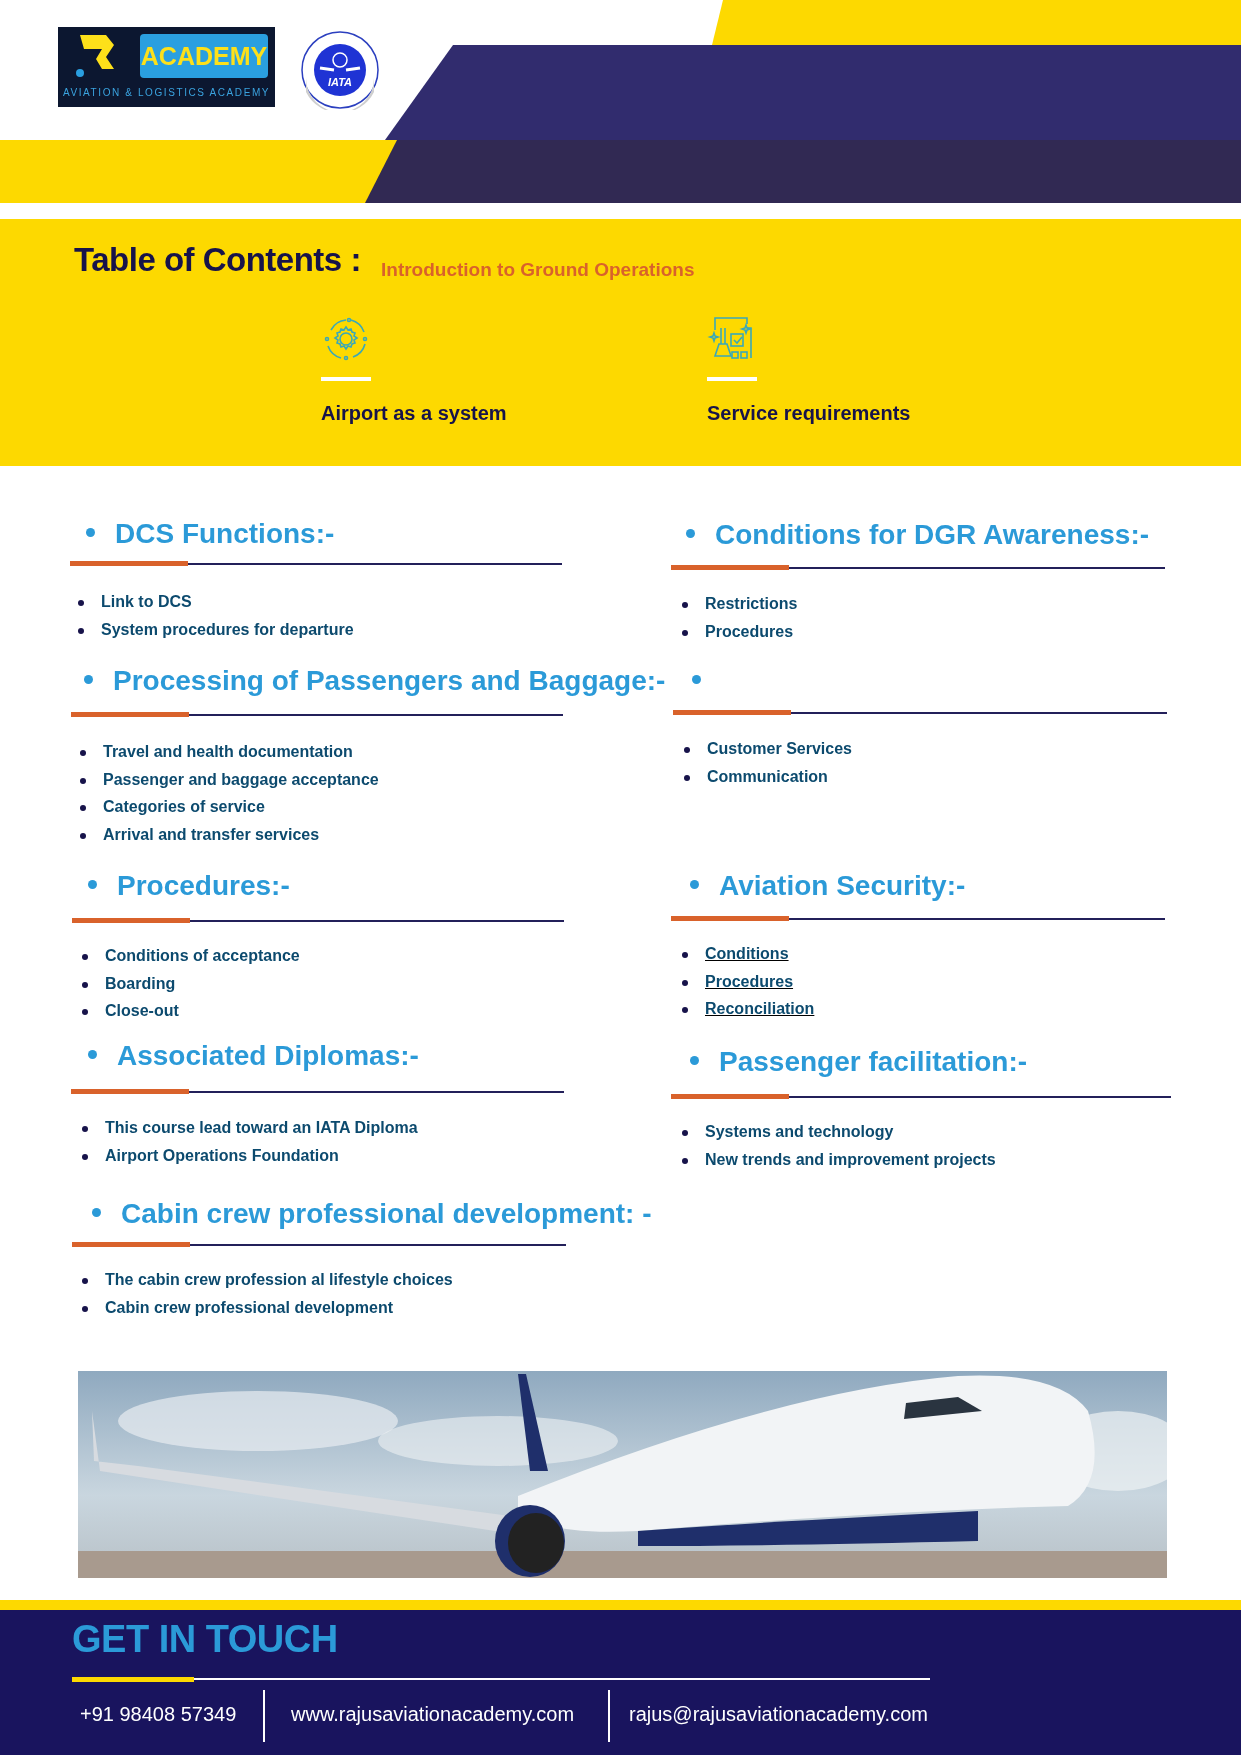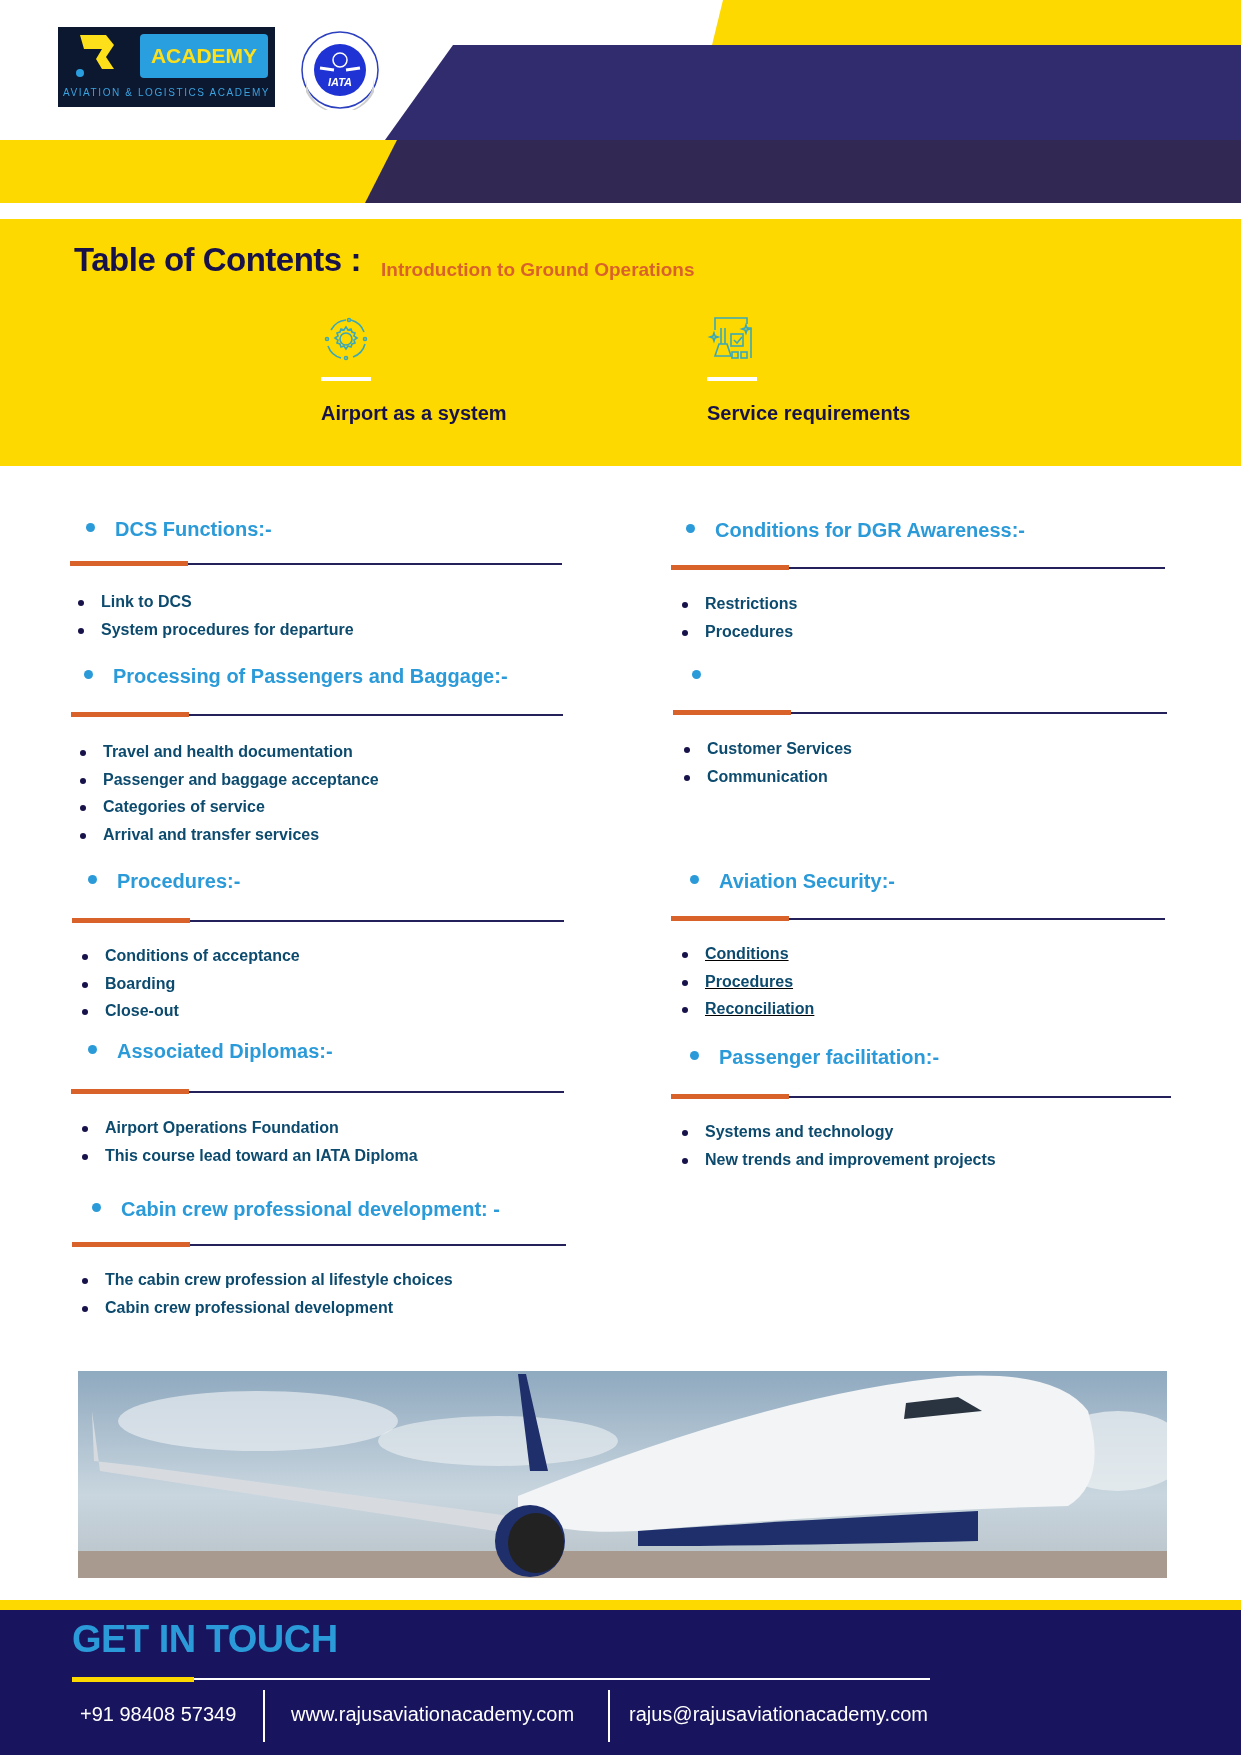--- a/index.html
+++ b/index.html
@@ -5,32 +5,32 @@
   html,body{margin:0;padding:0;}
   body{width:1241px;height:1755px;position:relative;overflow:hidden;background:#ffffff;font-family:"Liberation Sans","DejaVu Sans",sans-serif;}
   .abs{position:absolute;}
   
   .hdr-yellow-top{left:0;top:0;width:1241px;height:45px;background:#fdd900;clip-path:polygon(723px 0,1241px 0,1241px 45px,712px 45px);}
   .hdr-navy{left:0;top:45px;width:1241px;height:95px;background:#312c6e;clip-path:polygon(453px 0,1241px 0,1241px 95px,385px 95px);}
   .hdr-dark{left:0;top:140px;width:1241px;height:63px;background:#312953;clip-path:polygon(385px 0,1241px 0,1241px 63px,361px 63px);}
   .hdr-yellow-left{left:0;top:140px;width:400px;height:63px;background:#fdd900;clip-path:polygon(0 0,397px 0,365px 63px,0 63px);}
   .logo{left:58px;top:27px;width:217px;height:80px;background:#0c1730;}
   .logo .r-mark{position:absolute;left:18px;top:8px;width:40px;height:44px;}
-  .logo .academy-box{position:absolute;left:82px;top:7px;width:128px;height:44px;background:#2a9fe0;border-radius:4px;color:#fde01a;font-weight:bold;font-size:21px;line-height:44px;text-align:center;}
+  .logo .academy-box{position:absolute;left:82px;top:7px;width:128px;height:44px;background:#2a9fe0;border-radius:4px;color:#fde01a;font-weight:bold;font-size:25px;line-height:44px;text-align:center;}
   .logo .tagline{position:absolute;left:0;width:217px;top:60px;text-align:center;color:#3aa3df;font-size:10px;letter-spacing:1.6px;}
   .iata{left:300px;top:30px;width:80px;height:80px;}
   
   .toc-band{left:0;top:219px;width:1241px;height:247px;background:#fdd900;}
   .toc-title{left:74px;top:241px;font-size:33px;font-weight:bold;color:#17134a;letter-spacing:-0.5px;}
   .toc-sub{left:381px;top:259px;font-size:19px;font-weight:bold;color:#d9622b;}
   .feat-icon{width:50px;height:50px;}
   .feat-bar{height:4px;width:50px;background:#ffffff;}
   .feat-label{font-size:20px;font-weight:bold;color:#17134a;}
   
-  .sec-head{font-size:20px;font-weight:bold;color:#2b9ad8;white-space:nowrap;}
+  .sec-head{font-size:28px;font-weight:bold;color:#2b9ad8;white-space:nowrap;}
   .sec-head .dot{display:inline-block;width:9px;height:9px;border-radius:50%;background:#2b9ad8;vertical-align:middle;margin-right:20px;position:relative;top:-3px;}
   .rule{height:2px;background:#23205a;}
   .rule .orange{position:absolute;left:0;top:-2px;height:5px;width:118px;background:#d9622b;}
   ul.items{margin:0;padding:0;list-style:none;}
   ul.items li{font-size:16px;font-weight:bold;color:#0c4a6e;height:27.5px;line-height:27.5px;white-space:nowrap;position:relative;padding-left:23px;}
   ul.items li:before{content:"";position:absolute;left:0;top:12px;width:6px;height:6px;border-radius:50%;background:#17134a;}
   
   .photo{left:78px;top:1371px;width:1089px;height:207px;overflow:hidden;}
   
   .foot-yellow{left:0;top:1600px;width:1241px;height:10px;background:#fdd900;}
@@ -136,22 +136,22 @@
   <li>Conditions of acceptance</li>
   <li>Boarding</li>
   <li>Close-out</li>
 </ul>
 
 <div class="abs sec-head" style="left:88px;top:1040px;"><span class="dot"></span><span>Associated Diplomas:-</span></div>
 <div class="abs rule" style="left:71px;top:1091px;width:493px;">
     <span class="orange"></span>
   </div>
 <ul class="abs items" style="left:82px;top:1114px;">
+  <li>This course lead toward an IATA Diploma</li>
   <li>Airport Operations Foundation</li>
-  <li>This course lead toward an IATA Diploma</li>
 </ul>
 
 <div class="abs sec-head" style="left:92px;top:1198px;"><span class="dot"></span><span>Cabin crew professional development: -</span></div>
 <div class="abs rule" style="left:72px;top:1244px;width:494px;">
     <span class="orange"></span>
   </div>
 <ul class="abs items" style="left:82px;top:1266px;">
   <li>The cabin crew profession al lifestyle choices</li>
   <li>Cabin crew professional development</li>
 </ul>

